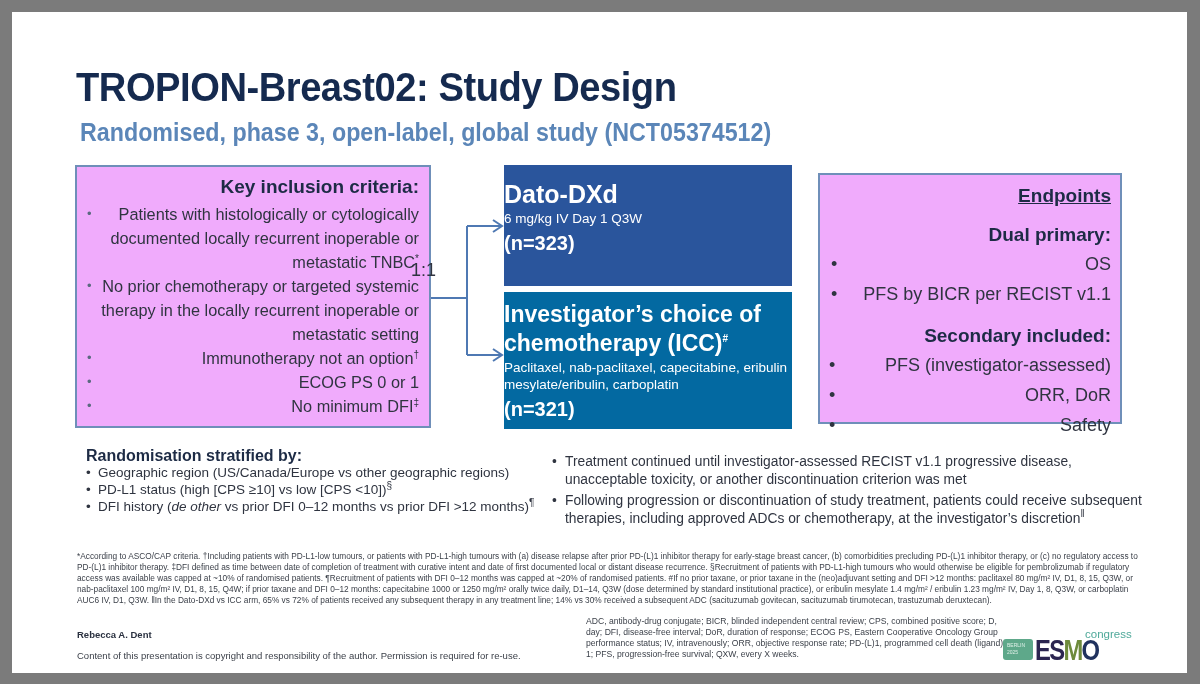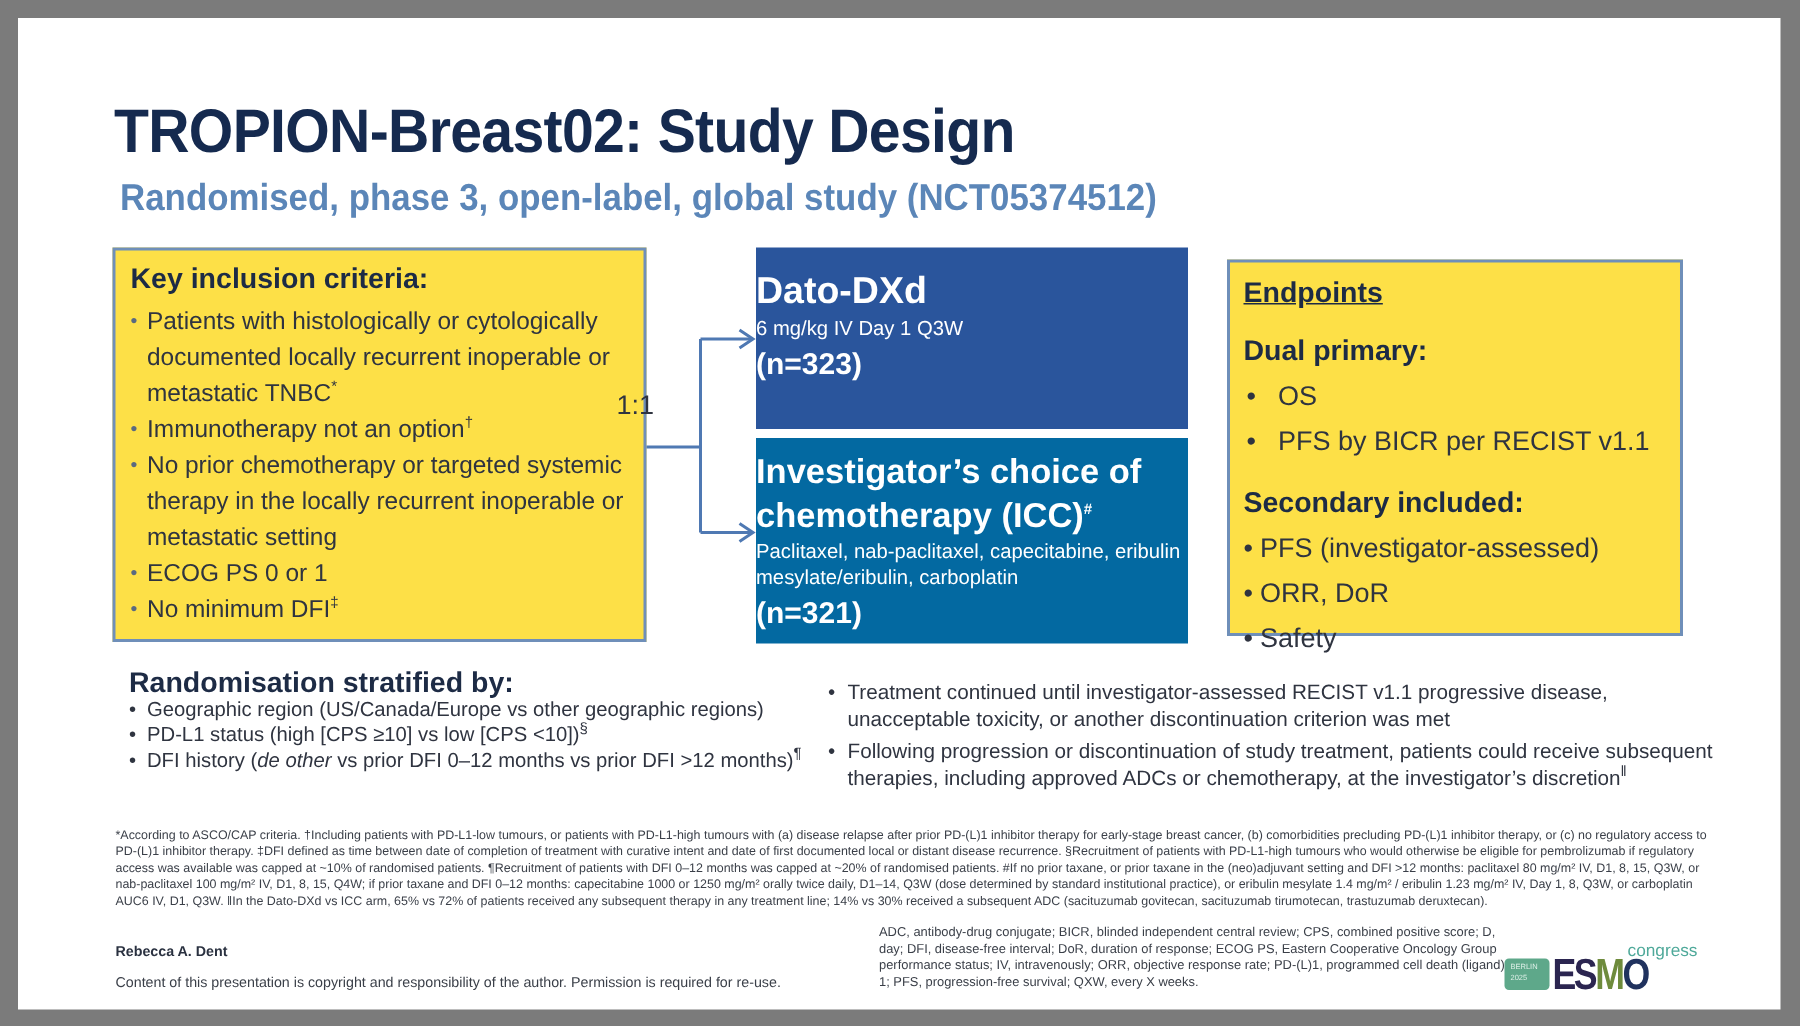--- a/index.html
+++ b/index.html
@@ -13,21 +13,21 @@
     }
     .abs { position: absolute; }
     .title {
       left: 64px; top: 52px; font-size: 41px; font-weight: bold; color: #152a4f;
       letter-spacing: -0.5px; white-space: nowrap; transform: scaleX(0.93); transform-origin: left top;
     }
     .subtitle {
       left: 68px; top: 106px; font-size: 25px; font-weight: bold; color: #5b86b8;
       white-space: nowrap; transform: scaleX(0.93); transform-origin: left top;
     }
-    .box-outline { border: 2px solid #6f8fb9; box-sizing: border-box; background: #fde047; }
+    .box-outline { border: 2px solid #6f8fb9; box-sizing: border-box; background: #f0abfc; text-align: right; }
     .criteria { left: 63px; top: 153px; width: 356px; height: 263px; padding: 9px 10px 0 10px; }
     .criteria h3 { margin: 0 0 4px 0; font-size: 19px; font-weight: bold; color: #1d2b45; }
     .criteria ul { list-style: none; margin: 0; padding: 0; }
     .criteria li {
       position: relative; padding-left: 11px; font-size: 16.3px; line-height: 24px; color: #2f3440;
     }
     .criteria li::before { content: "•"; position: absolute; left: 0; top: 0; color: #5a6a80; font-size: 13px; }
     sup { font-size: 10px; line-height: 0; vertical-align: super; }
     .ratio { left: 399px; top: 248px; font-size: 18px; color: #2f3440; }
     svg.connector { position: absolute; left: 407px; top: 200px; }
@@ -41,21 +41,21 @@
     .endpoints { left: 806px; top: 161px; width: 304px; height: 251px; padding: 9px 9px 0 9px; }
     .endpoints .ep-title { font-size: 19px; font-weight: bold; color: #1d2b45; text-decoration: underline; line-height: 24px; }
     .endpoints .ep-sub { font-size: 19px; font-weight: bold; color: #1d2b45; line-height: 28px; margin-top: 13px; }
     .endpoints ul { list-style: none; margin: 0; padding: 0; }
     .endpoints li { font-size: 18px; color: #2f3440; line-height: 30px; position: relative; }
     .endpoints .primary li { padding-left: 23px; }
     .endpoints .primary li::before { content: "•"; position: absolute; left: 2px; }
     .endpoints .secondary li { padding-left: 11px; }
     .endpoints .secondary li::before { content: "•"; position: absolute; left: 0; }
     .strat { left: 74px; top: 435px; font-size: 14px; color: #2f3440; }
-    .strat .strat-title { font-weight: bold; color: #1d2b45; font-size: 19px; line-height: 17px; }
+    .strat .strat-title { font-weight: bold; color: #1d2b45; font-size: 16px; line-height: 17px; }
     .strat ul { list-style: none; margin: 0; padding: 0; }
     .strat li { position: relative; padding-left: 12px; line-height: 17px; font-size: 13.5px; white-space: nowrap; }
     .strat li::before { content: "•"; position: absolute; left: 0; }
     .notes { left: 540px; top: 441px; width: 590px; font-size: 13.8px; color: #2f3440; }
     .notes ul { list-style: none; margin: 0; padding: 0; }
     .notes li { position: relative; padding-left: 13px; line-height: 18px; margin-bottom: 3px; }
     .notes li::before { content: "•"; position: absolute; left: 0; }
     .footnotes {
       left: 65px; top: 539px; width: 1065px; font-size: 8.3px; line-height: 11px; color: #3a3f48;
     }
@@ -80,22 +80,22 @@
 
 <div class="slide">
 
   <div class="abs title">TROPION-Breast02: Study Design</div>
   <div class="abs subtitle">Randomised, phase 3, open-label, global study (NCT05374512)</div>
 
   <div class="abs box-outline criteria">
     <h3>Key inclusion criteria:</h3>
     <ul>
       <li><span>Patients with histologically or cytologically documented locally recurrent inoperable or metastatic TNBC</span><sup>*</sup></li>
+      <li><span>No prior chemotherapy or targeted systemic therapy in the locally recurrent inoperable or metastatic setting</span><sup></sup></li>
       <li><span>Immunotherapy not an option</span><sup>†</sup></li>
-      <li><span>No prior chemotherapy or targeted systemic therapy in the locally recurrent inoperable or metastatic setting</span><sup></sup></li>
       <li><span>ECOG PS 0 or 1</span><sup></sup></li>
       <li><span>No minimum DFI</span><sup>‡</sup></li>
     </ul>
   </div>
 
   <svg class="connector" width="90" height="165" viewBox="0 0 90 165">
     <g fill="none" stroke="#4f79b3" stroke-width="2">
       <line x1="12" y1="86" x2="48" y2="86"></line>
       <line x1="48" y1="14" x2="48" y2="143"></line>
       <line x1="48" y1="14" x2="82" y2="14"></line>

